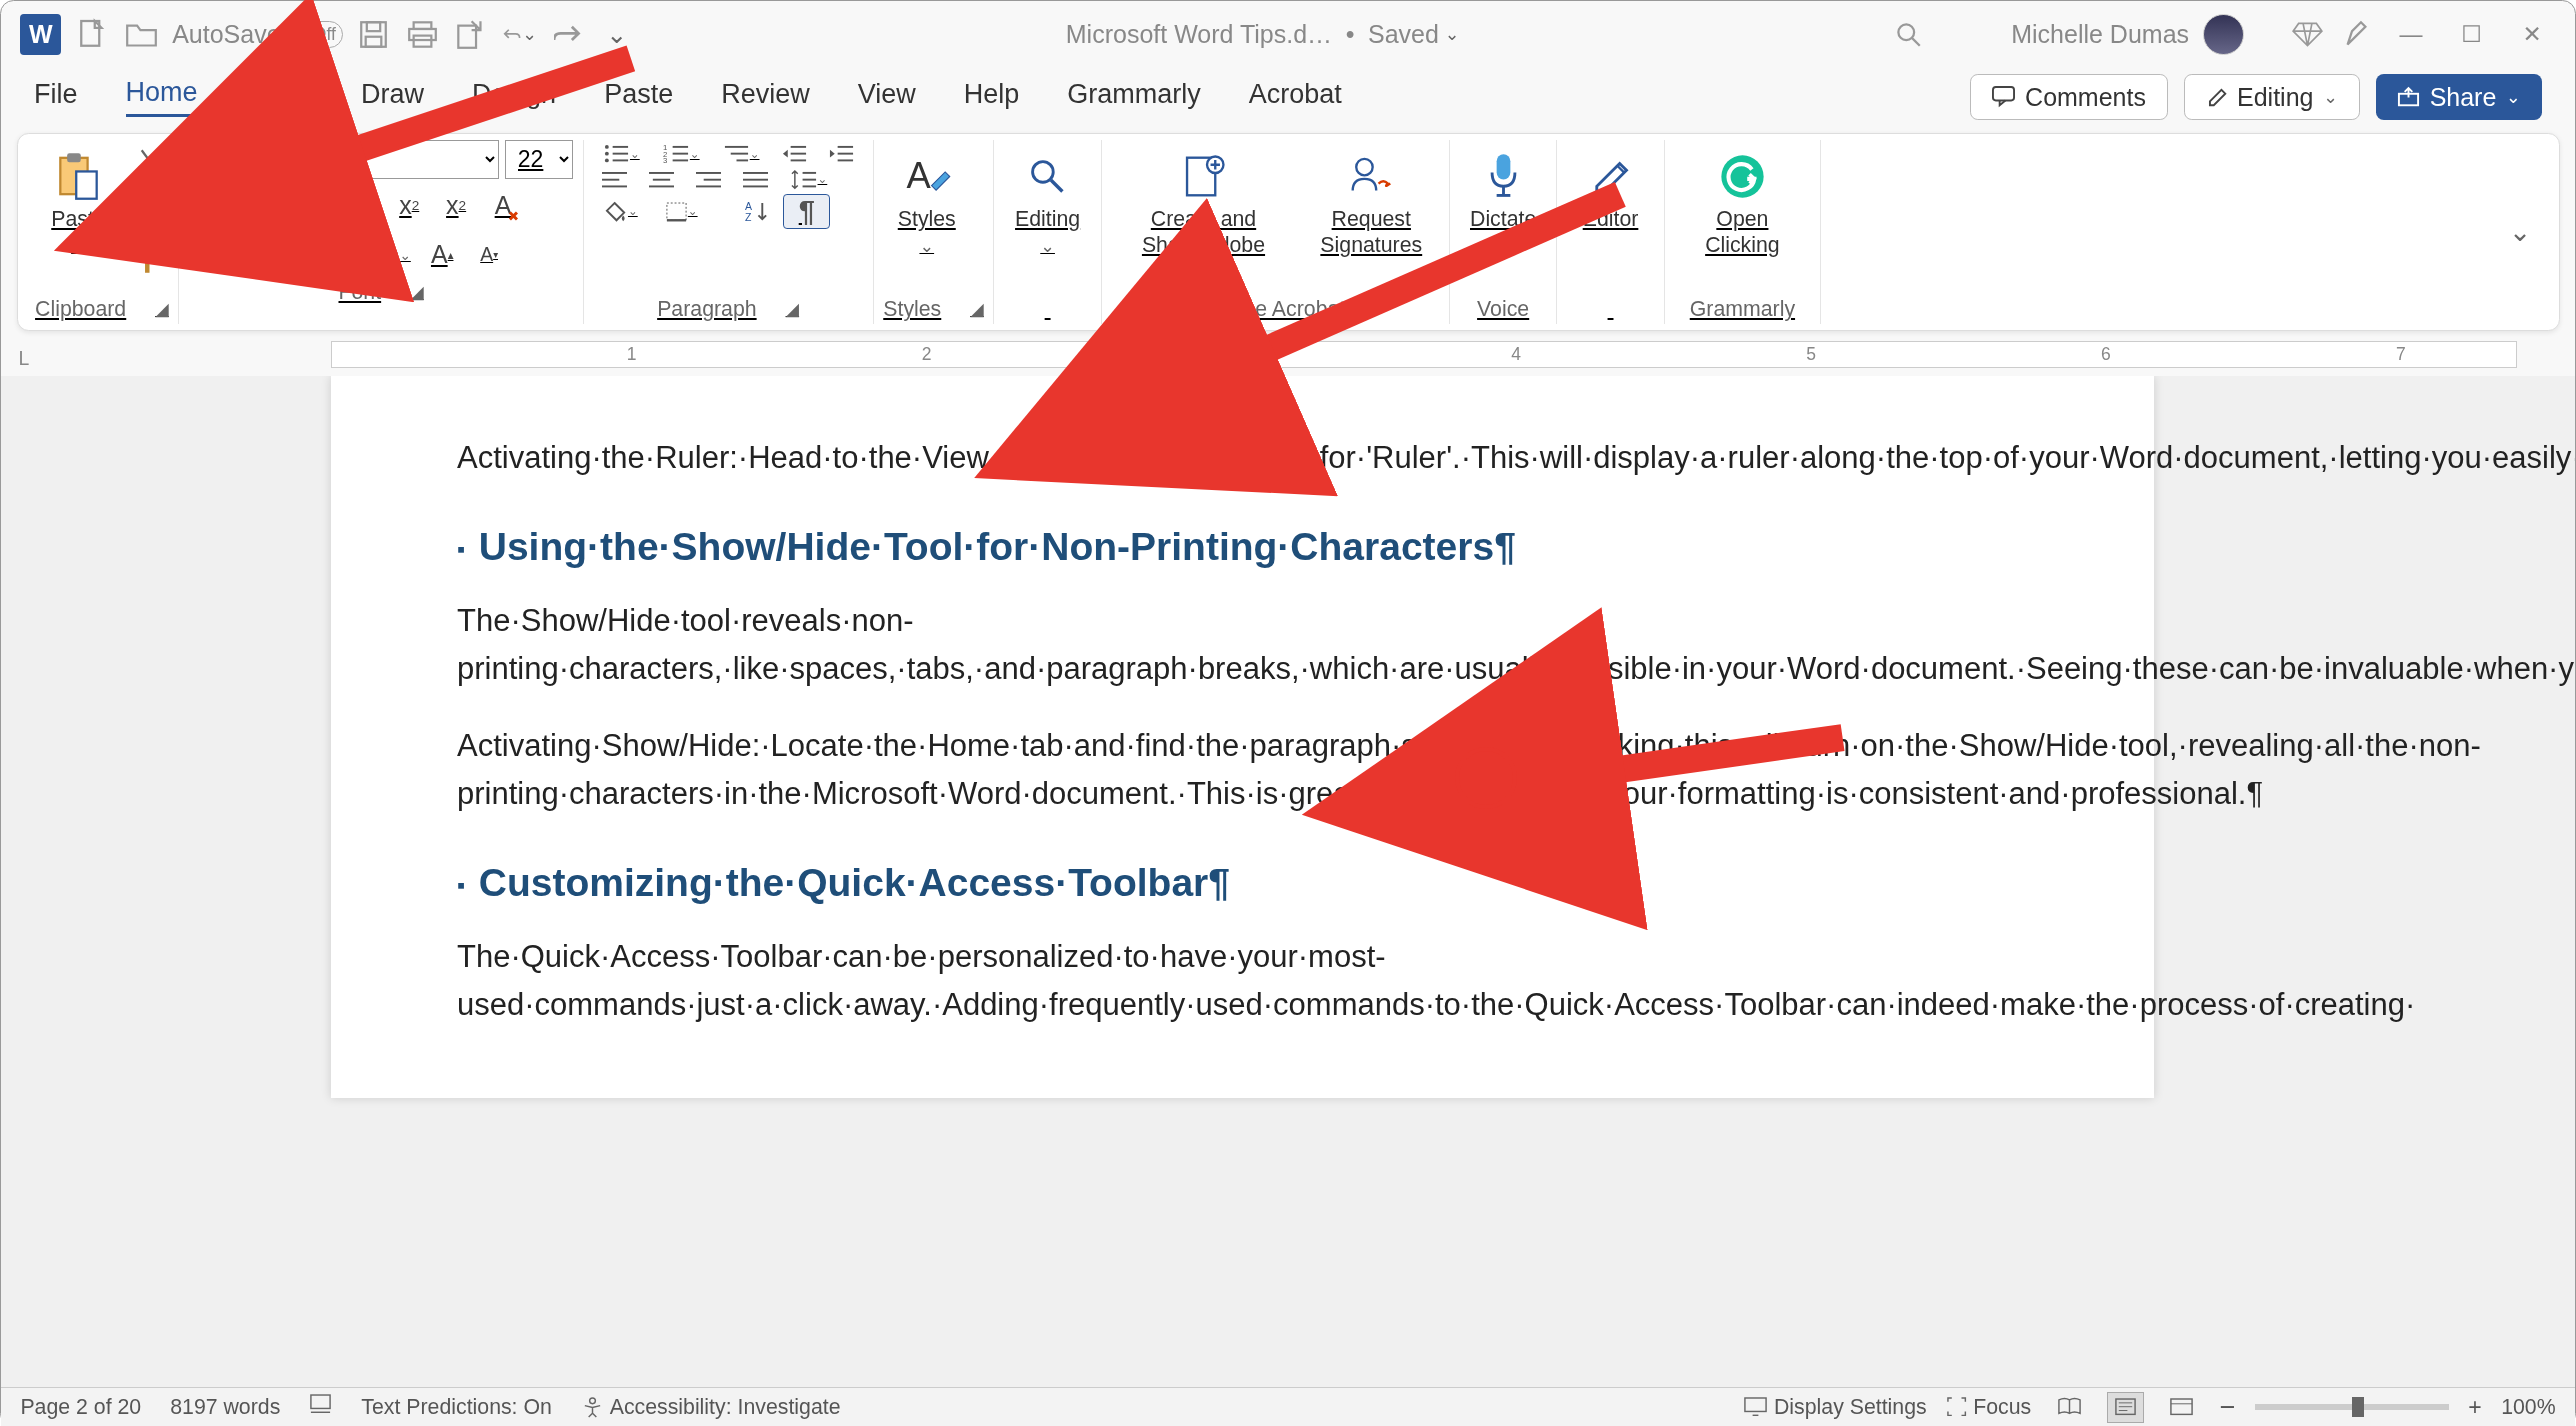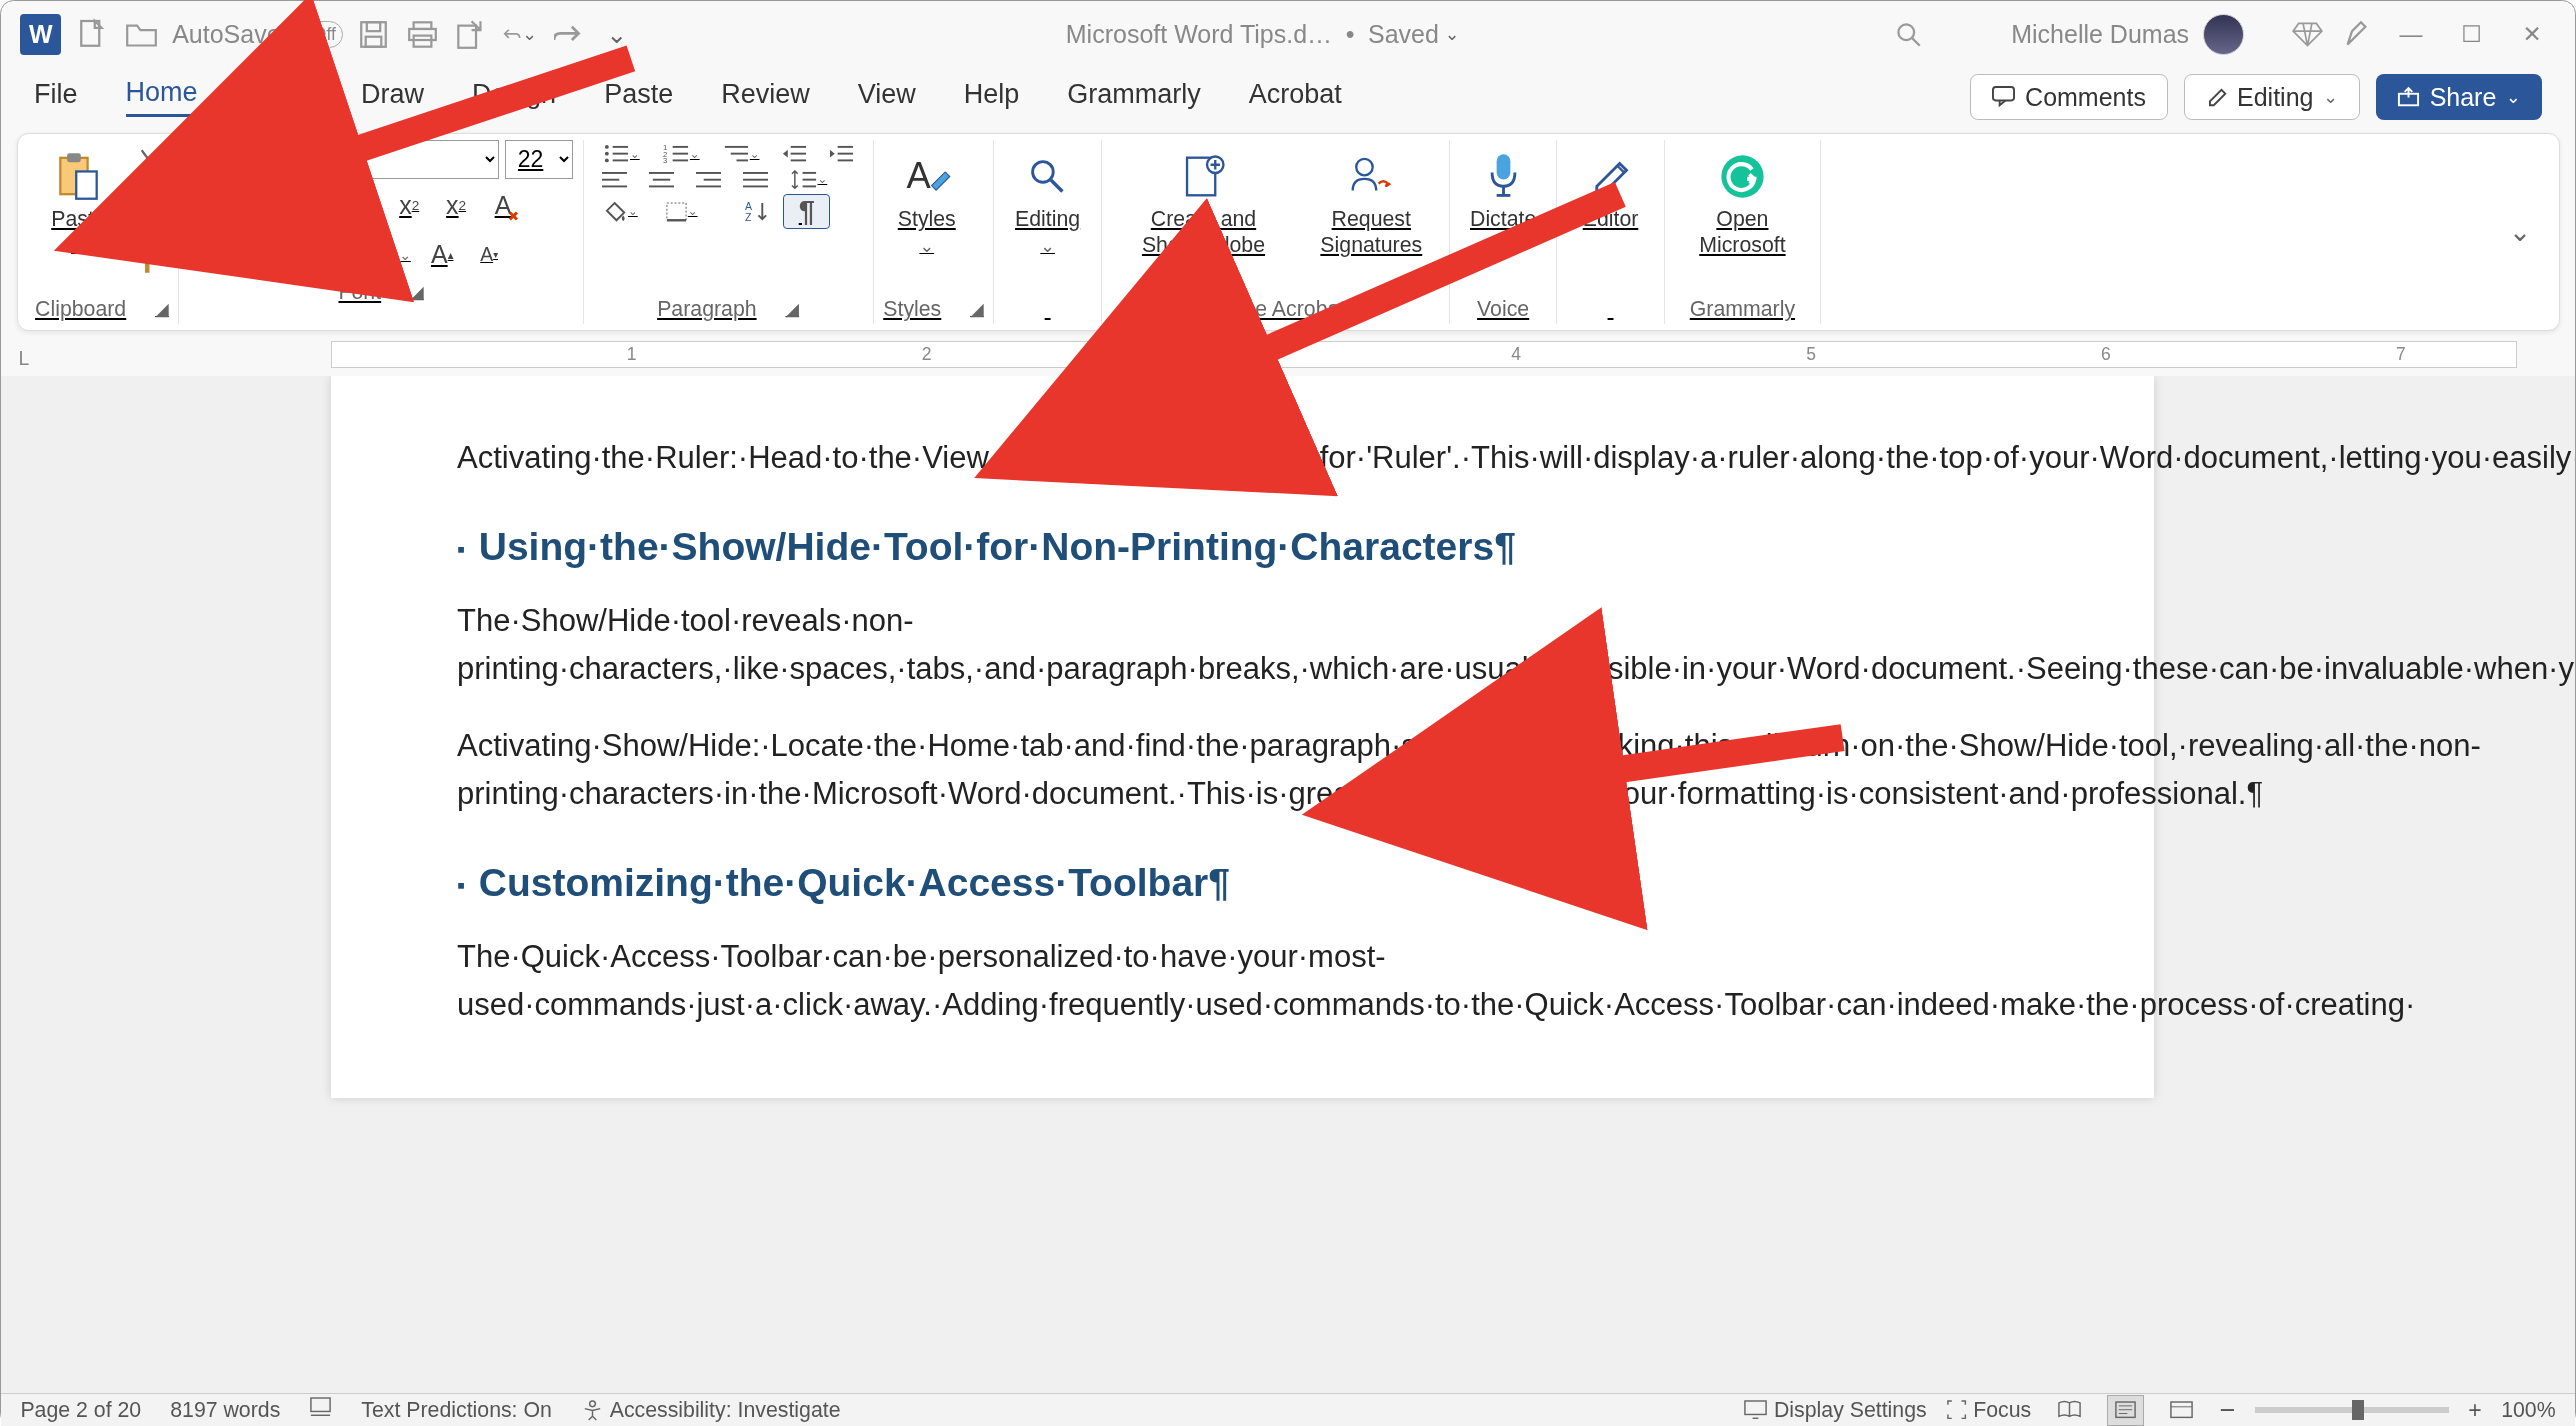--- a/index.html
+++ b/index.html
@@ -64,21 +64,21 @@
   
   
   .doc-area { flex: 1; background: #f0f0f0; overflow: hidden; position: relative; }
   .page { position: absolute; left: 330px; top: 0; width: 1823px; background: #fff; box-shadow: 0 0 9.7px rgba(0,0,0,.15); padding: 58px 126px; font-size: 31px; line-height: 1.55; color: #222; }
   .page b { font-weight: normal; }
   .h2 { color: #1f4e79; font-size: 39px; font-weight: bold; margin: 35px 0 19.4px; }
   .bullet { color: #1f4e79; font-size: 23px; margin-right: 13.6px; vertical-align: middle; }
   .para { margin-bottom: 11.6px; }
   
   
-  .statusbar { height: 33px; background: #f3f3f3; border-top: 1px solid #ccc; display: flex; align-items: center; padding: 0 19.4px; font-size: 21.3px; color: #555; gap: 29px; }
+  .statusbar { height: 39px; background: #f3f3f3; border-top: 1px solid #ccc; display: flex; align-items: center; padding: 0 19.4px; font-size: 21.3px; color: #555; gap: 29px; }
   .status-right { margin-left: auto; display: flex; align-items: center; gap: 19.4px; }
   .sbtn { display: flex; align-items: center; gap: 5.8px; }
   .zoom-slider { width: 194px; height: 5.8px; background: #ccc; position: relative; }
   .zoom-thumb { position: absolute; left: 50%; top: -6.8px; width: 11.6px; height: 19.4px; background: #666; }
   .view-btn { width: 37px; height: 31px; display: flex; align-items: center; justify-content: center; border: 1px solid transparent; }
   .view-btn.active { background: #ddd; border: 1px solid #aaa; }
   
   
   .arrow { position: absolute; pointer-events: none; }
   .arrow svg { overflow: visible; }
@@ -540,21 +540,21 @@
     <div class="rgroup">
       <div class="rgroup-body">
         <div class="big-btn" style="width:136px">
           <div class="icn">
               <svg width="47" height="47" viewBox="0 0 40 40">
                 <circle cx="20" cy="20" r="18" fill="#15c39a"></circle>
                 <path d="M28 14 A11 11 0 1 0 30 22 L24 22" fill="none" stroke="#fff" stroke-width="3.5"></path>
                 <path d="M26 18 L30 22 L26 26" fill="none" stroke="#fff" stroke-width="3"></path>
               </svg>
             </div>
-          <span style="text-align:center;line-height:1.2">Open Microsoft</span>
+          <span style="text-align:center;line-height:1.2">Open Clicking</span>
         </div>
       </div>
       <div class="rgroup-label">
           <span>Grammarly</span>
         </div>
     </div>
 
     <div class="expand"><span class="chevron" style="font-size:27px">⌄</span></div>
   </div>
 

